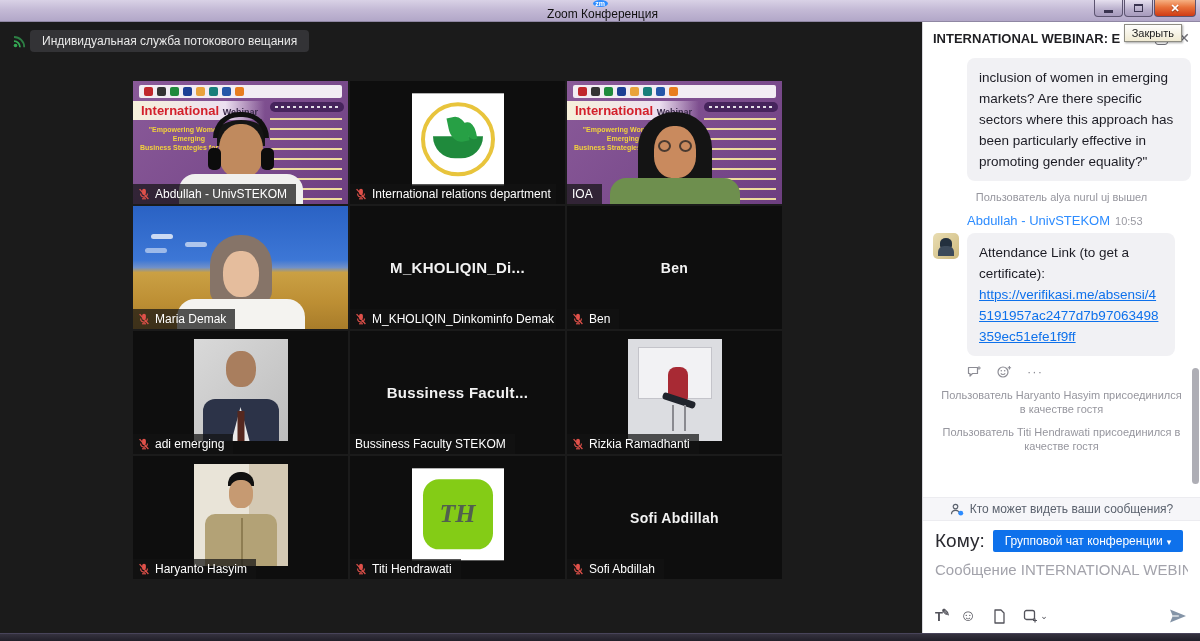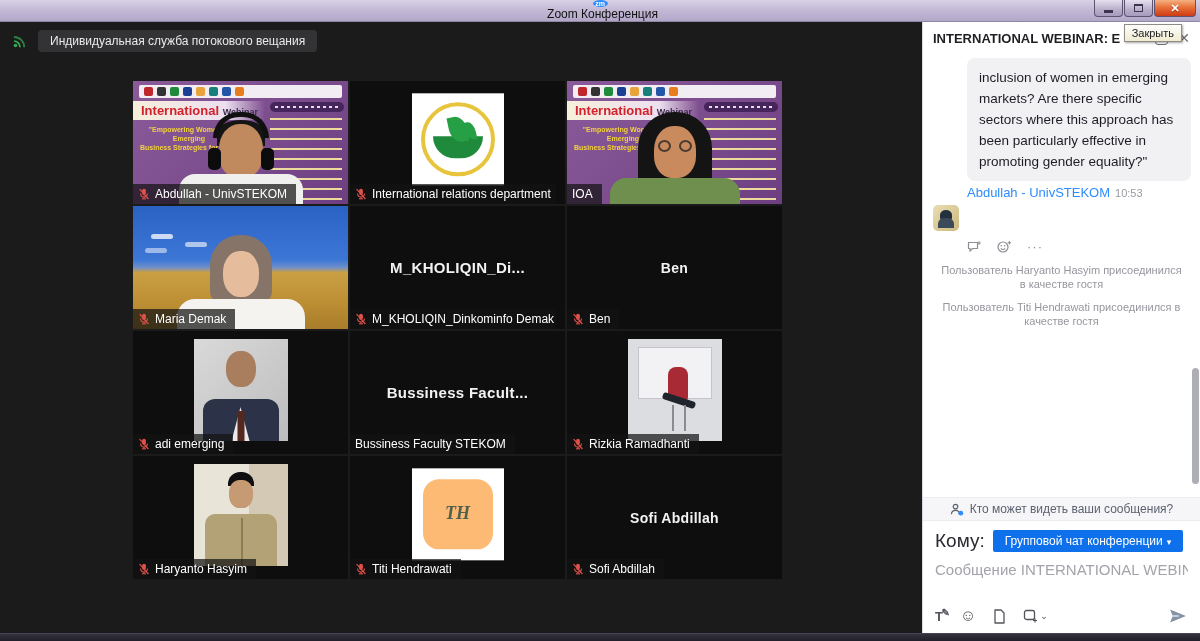--- a/index.html
+++ b/index.html
@@ -22,21 +22,21 @@
   .glyph-min { width:9px; height:3px; background:#3a3450; margin-top:6px;}
   .glyph-max { width:9px; height:8px; border:1px solid #3a3450; border-top:2px solid #3a3450;}
   .tooltip { position:absolute; right:18px; top:24px; background:linear-gradient(180deg,#fefefc,#f0ead2);
     border:1px solid #8e8d83; padding:2px 7px; font-size:11px; color:#222; box-shadow:1px 1px 2px rgba(0,0,0,.35); z-index:50;}
 
   
   .main { position:absolute; left:0; top:22px; width:922px; height:611px; background:#1b1b1b; }
   .bottomstrip { position:absolute; left:0; top:633px; width:1200px; height:8px;
     background:linear-gradient(180deg,#35323f,#211f29); border-top:1px solid #48445a;}
 
-  .stream-row { position:absolute; left:12px; top:8px; display:flex; align-items:center; gap:10px;}
+  .stream-row { position:absolute; left:12px; top:8px; display:flex; align-items:center; gap:2px;}
   .rss-ico { width:16px; height:16px; }
   .stream-badge { background:#333336; border-radius:4px; color:#e9e9e9; font-size:12px; padding:4px 12px;}
 
   
   .grid { position:absolute; left:133px; top:59px; display:grid;
     grid-template-columns:215px 215px 215px; grid-template-rows:123px 123px 123px 123px; gap:2px;}
   .tile { position:relative; background:#0e0e0e; overflow:hidden; }
   .tile.speaking { outline:2px solid #dde3a2; outline-offset:-2px; }
   .tile-label { position:absolute; left:0; bottom:0; background:rgba(20,20,20,.72); color:#fff;
     font-size:12px; padding:3px 9px 3px 5px; display:flex; align-items:center; gap:5px; max-width:96%;
@@ -95,23 +95,23 @@
   
   .logo-square { position:absolute; left:50%; top:50%; transform:translate(-50%,-54%); width:92px; height:92px;
     background:#fff; display:flex; align-items:center; justify-content:center;}
   .agr-logo { width:74px; height:74px; border-radius:50%; border:4px solid #e8c43c; position:relative;
     background:#fff; overflow:hidden;}
   .agr-logo::before { content:""; position:absolute; left:8px; bottom:14px; width:50px; height:22px;
     background:#1f8a3c; border-radius:0 0 40px 40px;}
   .agr-logo::after { content:""; position:absolute; left:24px; bottom:30px; width:18px; height:26px;
     background:#27a045; border-radius:0 60% 0 60%; transform:rotate(-12deg);
     box-shadow:12px 4px 0 -4px #27a045;}
-  .th-badge { width:70px; height:70px; background:#fdba74; border-radius:16px; display:flex; align-items:center;
+  .th-badge { width:70px; height:70px; background:#84cc16; border-radius:16px; display:flex; align-items:center;
     justify-content:center; font-family:"Liberation Serif",serif; font-style:italic; font-weight:bold;
-    font-size:18px; color:#51604e;}
+    font-size:26px; color:#51604e;}
 
   
   .photo { position:absolute; left:50%; top:8px; transform:translateX(-50%); width:94px; height:102px; overflow:hidden;}
   .photo.adi { background:linear-gradient(135deg,#d9d9d9,#bdbdbd);}
   .adi-head { position:absolute; top:12px; left:50%; transform:translateX(-50%); width:30px; height:36px;
     background:#a97e5e; border-radius:46%;}
   .adi-suit { position:absolute; bottom:0; left:50%; transform:translateX(-50%); width:76px; height:42px;
     background:#2c3348; border-radius:12px 12px 0 0;}
   .adi-shirt { position:absolute; bottom:0; left:50%; transform:translateX(-50%); width:18px; height:34px;
     background:#e9e9e9; clip-path:polygon(50% 0,100% 100%,0 100%);}
@@ -416,26 +416,31 @@
       <div class="chat-title">INTERNATIONAL WEBINAR: Emp...</div>
       <div class="chat-hicon">···</div>
       <div class="chat-hicon">
           <div class="popout"></div>
         </div>
       <div class="chat-hicon">✕</div>
     </div>
 
     <div class="chat-scroll">
       <div class="bubble bubble1">inclusion of women in emerging markets? Are there specific sectors where this approach has been particularly effective in promoting gender equality?"</div>
+      <div class="sysmsg">Пользователь alya nurul uj вышел</div>
 
       <div class="sender-row">
         <span>Abdullah - UnivSTEKOM</span><span class="time">10:53</span>
       </div>
       <div class="msg2">
         <div class="avatar"></div>
+        <div class="bubble bubble2">
+          <span>Attendance Link (to get a certificate):</span><br>
+          <a href="#">https://verifikasi.me/absensi/45191957ac2477d7b97063498359ec51efe1f9ff</a>
+        </div>
       </div>
       <div class="react-row">
         <svg width="15" height="14" viewBox="0 0 15 14">
             <path d="M1.5 2.5h9v6h-5l-2.5 2.5v-2.5h-1.5z" fill="none" stroke="#8d8d95" stroke-width="1.2" stroke-linejoin="round"></path>
             <path d="M12 1.2v3.6 M10.2 3h3.6" stroke="#8d8d95" stroke-width="1.1"></path>
           </svg>
         <svg width="15" height="14" viewBox="0 0 15 14">
             <circle cx="6" cy="7" r="5" fill="none" stroke="#8d8d95" stroke-width="1.2"></circle>
             <circle cx="4.3" cy="5.8" r=".8" fill="#8d8d95"></circle>
             <circle cx="7.7" cy="5.8" r=".8" fill="#8d8d95"></circle>

